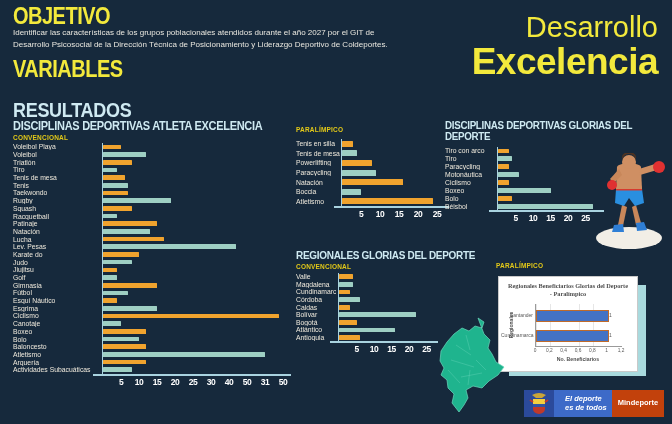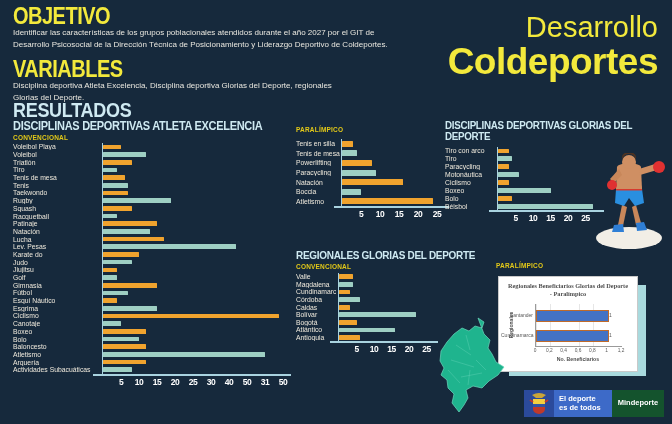--- a/index.html
+++ b/index.html
@@ -42,26 +42,25 @@
   .footer-txt{color:#fff;font-weight:800;font-size:7.5px;line-height:1.15;}
 </style>
 </head>
 <body>
 
 <div class="stage">
 
   <div class="abs h-yellow" style="left:13px;top:4px;">OBJETIVO</div>
   <div class="abs body-txt" style="left:13px;top:27px;width:380px;">Identificar las características de los grupos poblacionales atendidos durante el año 2027 por el GIT de Desarrollo Psicosocial de la Dirección Técnica de Posicionamiento y Liderazgo Deportivo de Coldeportes.</div>
   <div class="abs h-yellow" style="left:13px;top:57px;">VARIABLES</div>
-  <div class="abs body-txt" style="left:13px;top:80px;width:345px;">Disciplina deportiva Atleta Excelencia, Disciplina deportiva Glorias del Deporte, regionales Glorias del Deporte.</div>
   <div class="abs h-blue" style="left:13px;top:100px;font-size:18px;">RESULTADOS</div>
 
   <div class="abs" style="right:14px;top:13px;text-align:right;">
     <div class="title-l1">Desarrollo</div>
-    <div class="title-l2">Coldeportes</div>
+    <div class="title-l2">Excelencia</div>
   </div>
 
   <div class="abs h-blue" style="left:13px;top:120px;font-size:11px;">DISCIPLINAS DEPORTIVAS ATLETA EXCELENCIA</div>
   <div class="abs gold-label" style="left:13px;top:134px;">CONVENCIONAL</div>
   <div class="hchart" style="left:13px;top:143px;">
       <div class="hc-rows">
         <div class="hc-row" style="height: 7.7px;">
           <span class="hc-label" style="width: 86px;">Voleibol Playa</span>
           <div class="hc-bar" style="margin-left: 4px; width: 18px; height: 4.6px; background: rgb(240, 163, 46);"></div>
         </div>
@@ -394,19 +393,19 @@
   <div class="footer-seg" style="left:524px;top:390px;width:30px;background:#2b4a9b;justify-content:center;">
     <svg width="22" height="23" viewBox="0 0 22 23">
       <path d="M4,3 q7,-4 14,0 l-4,3 h-6 Z" fill="#caa53a"></path>
       <path d="M5,7 h12 v5 h-12 Z" fill="#f6cf3f"></path>
       <path d="M5,12 h12 v3 h-12 Z" fill="#3355a4"></path>
       <path d="M5,15 h12 v2 a6,5 0 0 1 -12,0 Z" fill="#c0392b"></path>
       <path d="M2,8 L5,10 M20,8 L17,10" stroke="#c0392b" stroke-width="2"></path>
     </svg>
   </div>
   <div class="footer-seg" style="left:554px;top:390px;width:58px;background:#3d6ac8;">
-    <div class="footer-txt" style="padding-left:5px;width:46px;">El deporte es de todos</div>
-  </div>
-  <div class="footer-seg" style="left:612px;top:390px;width:52px;background:#14532d;justify-content:center;">
+    <div class="footer-txt" style="padding-left:11px;width:46px;font-style:italic;">El deporte es de todos</div>
+  </div>
+  <div class="footer-seg" style="left:612px;top:390px;width:52px;background:#c2410c;justify-content:center;">
     <div class="footer-txt">Mindeporte</div>
   </div>
 
 </div>
 
 </body></html>

